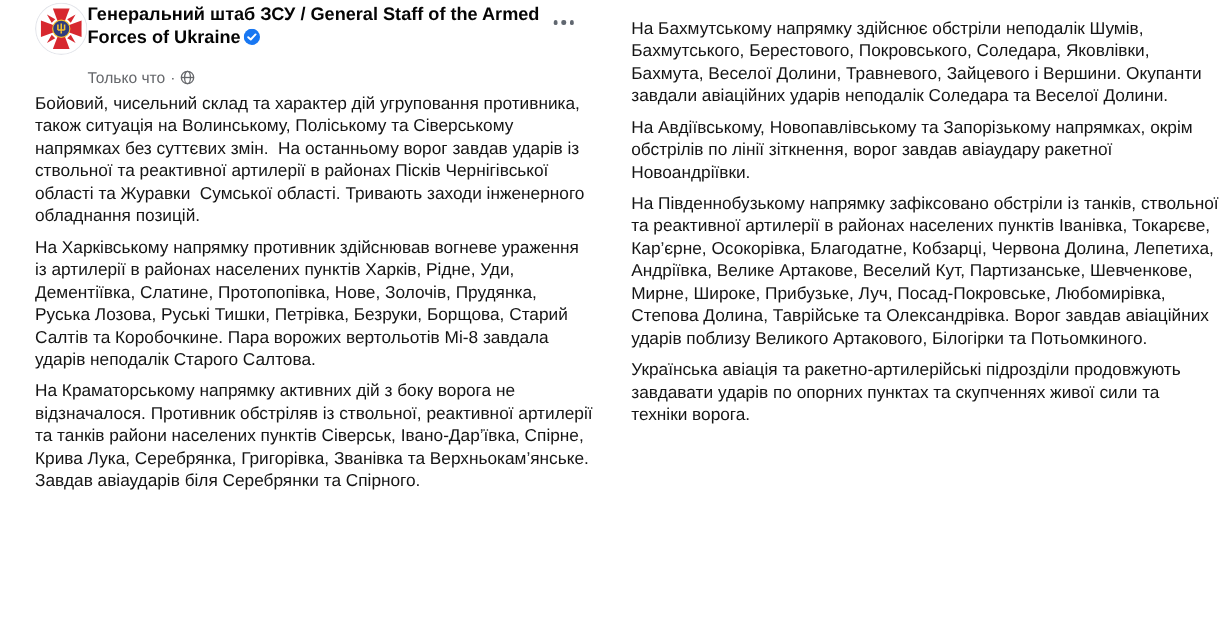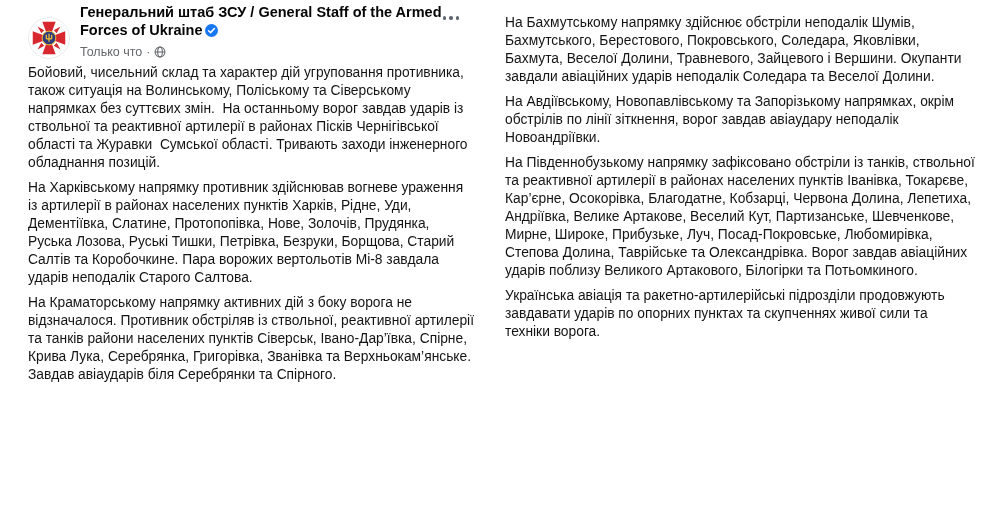--- a/index.html
+++ b/index.html
@@ -10,33 +10,33 @@
     font-family: "Liberation Sans", sans-serif;
     color: #111111;
     overflow: hidden;
   }
   .post { width: 982px; height: 515px; position: relative; }
   .columns { display: flex; width: 100%; height: 100%; }
   .col-left  { width: 477px; padding-left: 28px; padding-right: 2px; position: relative; }
   .col-right { width: 505px; padding-left: 28px; padding-right: 6px; padding-top: 9px; }
 
   
-  .post-header { display: flex; gap: 10px; padding-top: 2px; position: relative; align-items: flex-end; }
+  .post-header { display: flex; padding-top: 2px; position: relative; }
   .avatar {
     width: 42px; height: 42px; border-radius: 50%;
     flex: 0 0 42px; overflow: hidden; cursor: pointer;
   }
   .header-info { flex: 1; padding-top: 1px; }
   .page-name {
     font-weight: 700; font-size: 14.5px; line-height: 18px;
     color: #050505; max-width: 362px; cursor: pointer;
   }
   .verified-badge { display: inline-block; width: 13px; height: 13px; vertical-align: -2px; margin-left: 2px; }
   .meta {
-    font-size: 12.5px; color: #65676B; margin-top: 6px;
+    font-size: 12.5px; color: #65676B; margin-top: 16px;
     display: flex; align-items: center; gap: 4px;
   }
   .meta .sep { color: #65676B; }
   .globe-icon { display: inline-block; width: 12px; height: 12px; }
   .more-button {
     position: absolute; right: 10px; top: 8px;
     width: 28px; height: 20px; display: flex; align-items: center; justify-content: center;
     gap: 3px; cursor: pointer; border-radius: 4px;
   }
   .more-button i { width: 3.6px; height: 3.6px; border-radius: 50%; background: #606770; display: block; }
@@ -117,20 +117,20 @@
       <div class="post-text">
           <p class="para">Бойовий, чисельний склад та характер дій угруповання противника, також ситуація на Волинському, Поліському та Сіверському напрямках без суттєвих змін.  На останньому ворог завдав ударів із ствольної та реактивної артилерії в районах Пісків Чернігівської області та Журавки  Сумської області. Тривають заходи інженерного обладнання позицій.</p>
           <p class="para">На Харківському напрямку противник здійснював вогневе ураження із артилерії в районах населених пунктів Харків, Рідне, Уди, Дементіївка, Слатине, Протопопівка, Нове, Золочів, Прудянка, Руська Лозова, Руські Тишки, Петрівка, Безруки, Борщова, Старий Салтів та Коробочкине. Пара ворожих вертольотів Мі-8 завдала ударів неподалік Старого Салтова.</p>
           <p class="para">На Краматорському напрямку активних дій з боку ворога не відзначалося. Противник обстріляв із ствольної, реактивної артилерії та танків райони населених пунктів Сіверськ, Івано-Дар’ївка, Спірне, Крива Лука, Серебрянка, Григорівка, Званівка та Верхньокам’янське. Завдав авіаударів біля Серебрянки та Спірного.</p>
         </div>
     </div>
 
     <div class="col-right">
       <div class="post-text">
           <p class="para">На Бахмутському напрямку здійснює обстріли неподалік Шумів, Бахмутського, Берестового, Покровського, Соледара, Яковлівки, Бахмута, Веселої Долини, Травневого, Зайцевого і Вершини. Окупанти завдали авіаційних ударів неподалік Соледара та Веселої Долини.</p>
-          <p class="para">На Авдіївському, Новопавлівському та Запорізькому напрямках, окрім обстрілів по лінії зіткнення, ворог завдав авіаудару неподалік Новоандріївки.</p>
+          <p class="para">На Авдіївському, Новопавлівському та Запорізькому напрямках, окрім обстрілів по лінії зіткнення, ворог завдав авіаудару ракетної Новоандріївки.</p>
           <p class="para">На Південнобузькому напрямку зафіксовано обстріли із танків, ствольної та реактивної артилерії в районах населених пунктів Іванівка, Токарєве, Кар’єрне, Осокорівка, Благодатне, Кобзарці, Червона Долина, Лепетиха, Андріївка, Велике Артакове, Веселий Кут, Партизанське, Шевченкове, Мирне, Широке, Прибузьке, Луч, Посад-Покровське, Любомирівка, Степова Долина, Таврійське та Олександрівка. Ворог завдав авіаційних ударів поблизу Великого Артакового, Білогірки та Потьомкиного.</p>
           <p class="para">Українська авіація та ракетно-артилерійські підрозділи продовжують завдавати ударів по опорних пунктах та скупченнях живої сили та техніки ворога.</p>
         </div>
     </div>
 
   </div>
 </div>
 
 </body></html>

